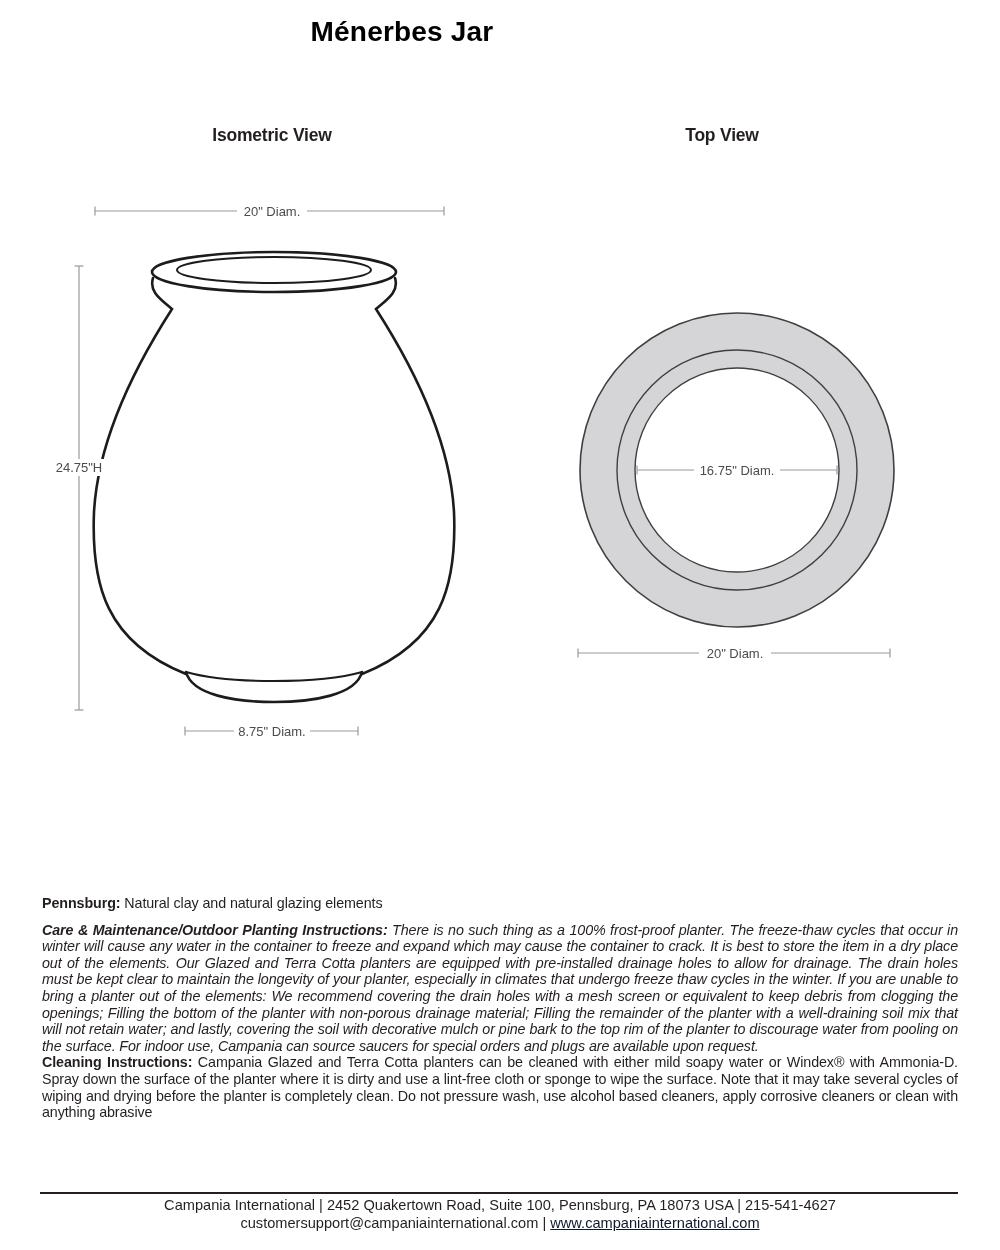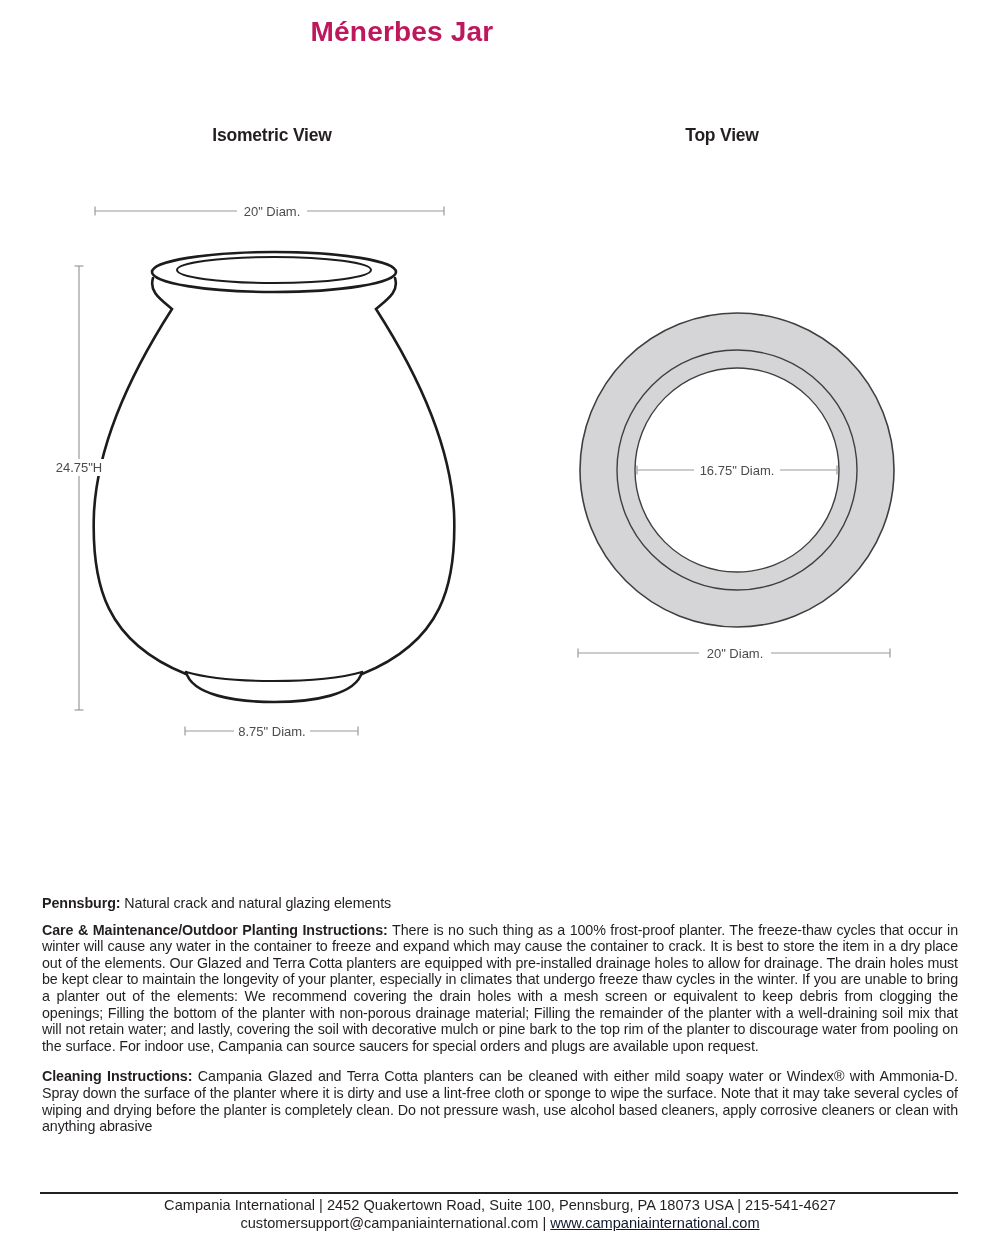--- a/index.html
+++ b/index.html
@@ -2,37 +2,37 @@
 <html><head>
 <meta charset="utf-8">
 <style>
   html,body { margin:0; padding:0; background:#ffffff; }
   .page {
     position:relative; width:1000px; height:1250px; background:#ffffff;
     font-family:"Liberation Sans", sans-serif; color:#231f20; overflow:hidden;
   }
   .title {
     position:absolute; top:16px; left:0; width:804px; text-align:center;
-    font-size:28px; font-weight:bold; letter-spacing:.2px; color:#be185d;
+    font-size:28px; font-weight:bold; letter-spacing:.2px; color:#000000;
   }
   .view-label {
     position:absolute; top:125px; width:300px; text-align:center;
     font-size:17.5px; font-weight:bold; letter-spacing:-.2px;
   }
   .view-label.iso { left:122px; }
   .view-label.top { left:572px; }
   svg.drawing { position:absolute; left:0; top:0; }
   .copy {
     position:absolute; left:42px; top:895px; width:916px;
     font-size:14.3px; line-height:16.6px; letter-spacing:-.1px;
   }
   .copy p { margin:0; }
   .copy p.para { text-align:justify; }
-  .copy .gap-sm { margin-top:10px; }
-  .copy .gap-md { margin-top:14px; }
+  .copy .gap-sm { margin-top:10px;font-style:italic; }
+  .copy .gap-md { margin-top:0; }
   .copy b { font-weight:bold; }
   .footer-rule { position:absolute; left:40px; top:1192px; width:918px; height:2px; background:#231f20; }
   .footer {
     position:absolute; left:0; top:1197px; width:1000px; text-align:center;
     font-size:14.6px; line-height:17.5px;
   }
   .footer a { color:#0f172a; text-decoration:underline; cursor:pointer; }
   .dim-text { font-size:13px; fill:#4c4c4c; font-family:"Liberation Sans", sans-serif; }
 </style>
 </head>
@@ -100,21 +100,21 @@
     <g stroke="#999999" stroke-width="1.2">
       <line x1="578" y1="653" x2="890" y2="653"></line>
       <line x1="578" y1="648.5" x2="578" y2="657.5"></line>
       <line x1="890" y1="648.5" x2="890" y2="657.5"></line>
     </g>
     <rect x="699" y="644" width="72" height="18" fill="#ffffff"></rect>
     <text class="dim-text" x="735" y="658" text-anchor="middle">20" Diam.</text>
   </svg>
 
   <div class="copy">
-    <p><b>Pennsburg:</b> <span>Natural crack and natural glazing elements</span></p>
+    <p><b>Pennsburg:</b> <span>Natural clay and natural glazing elements</span></p>
 
     <p class="para gap-sm"><b>Care &amp; Maintenance/Outdoor Planting Instructions:</b> <span>There is no such thing as a 100% frost-proof planter. The freeze-thaw cycles that occur in winter will cause any water in the container to freeze and expand which may cause the container to crack. It is best to store the item in a dry place out of the elements. Our Glazed and Terra Cotta planters are equipped with pre-installed drainage holes to allow for drainage. The drain holes must be kept clear to maintain the longevity of your planter, especially in climates that undergo freeze thaw cycles in the winter. If you are unable to bring a planter out of the elements: We recommend covering the drain holes with a mesh screen or equivalent to keep debris from clogging the openings; Filling the bottom of the planter with non-porous drainage material; Filling the remainder of the planter with a well-draining soil mix that will not retain water; and lastly, covering the soil with decorative mulch or pine bark to the top rim of the planter to discourage water from pooling on the surface. For indoor use, Campania can source saucers for special orders and plugs are available upon request.</span></p>
 
     <p class="para gap-md"><b>Cleaning Instructions:</b> <span>Campania Glazed and Terra Cotta planters can be cleaned with either mild soapy water or Windex® with Ammonia-D. Spray down the surface of the planter where it is dirty and use a lint-free cloth or sponge to wipe the surface. Note that it may take several cycles of wiping and drying before the planter is completely clean. Do not pressure wash, use alcohol based cleaners, apply corrosive cleaners or clean with anything abrasive</span></p>
   </div>
 
   <div class="footer-rule"></div>
   <div class="footer">
     <div>Campania International | 2452 Quakertown Road, Suite 100, Pennsburg, PA 18073 USA | 215-541-4627</div>
     <div><span>customersupport@campaniainternational.com</span> <span>|</span> <a>www.campaniainternational.com</a></div>

